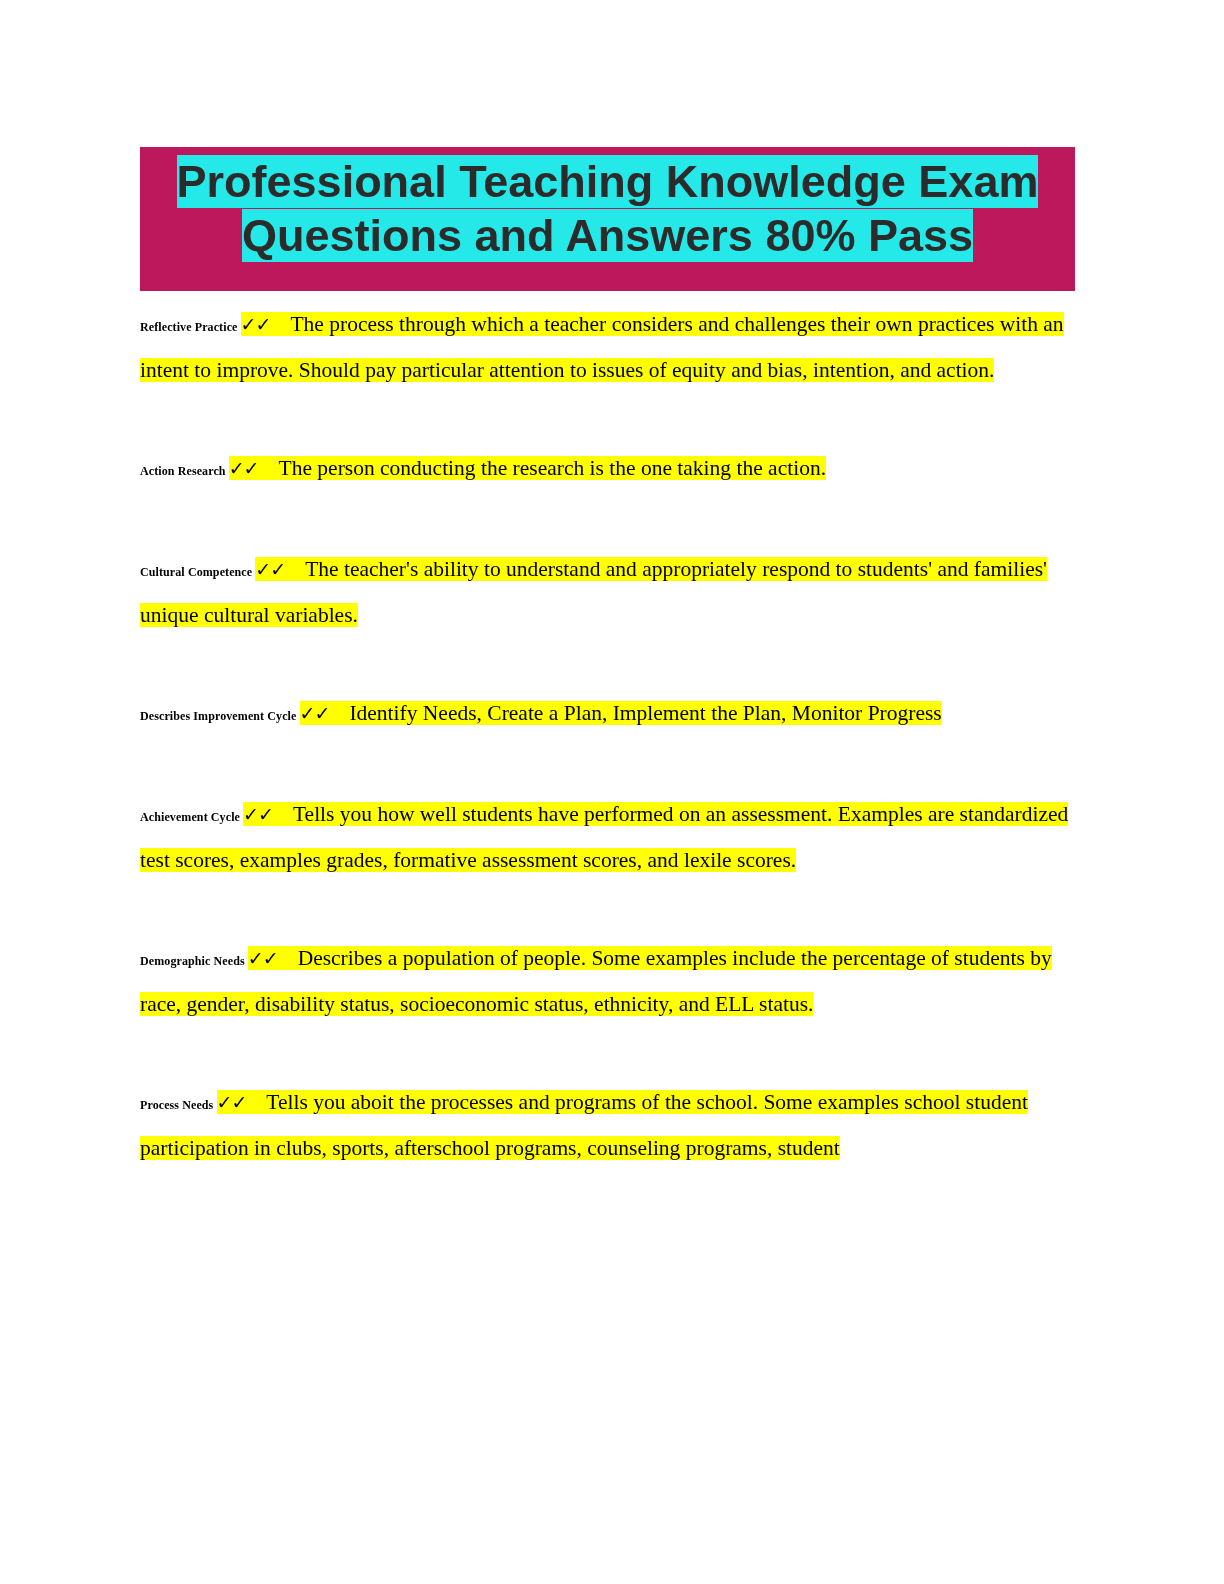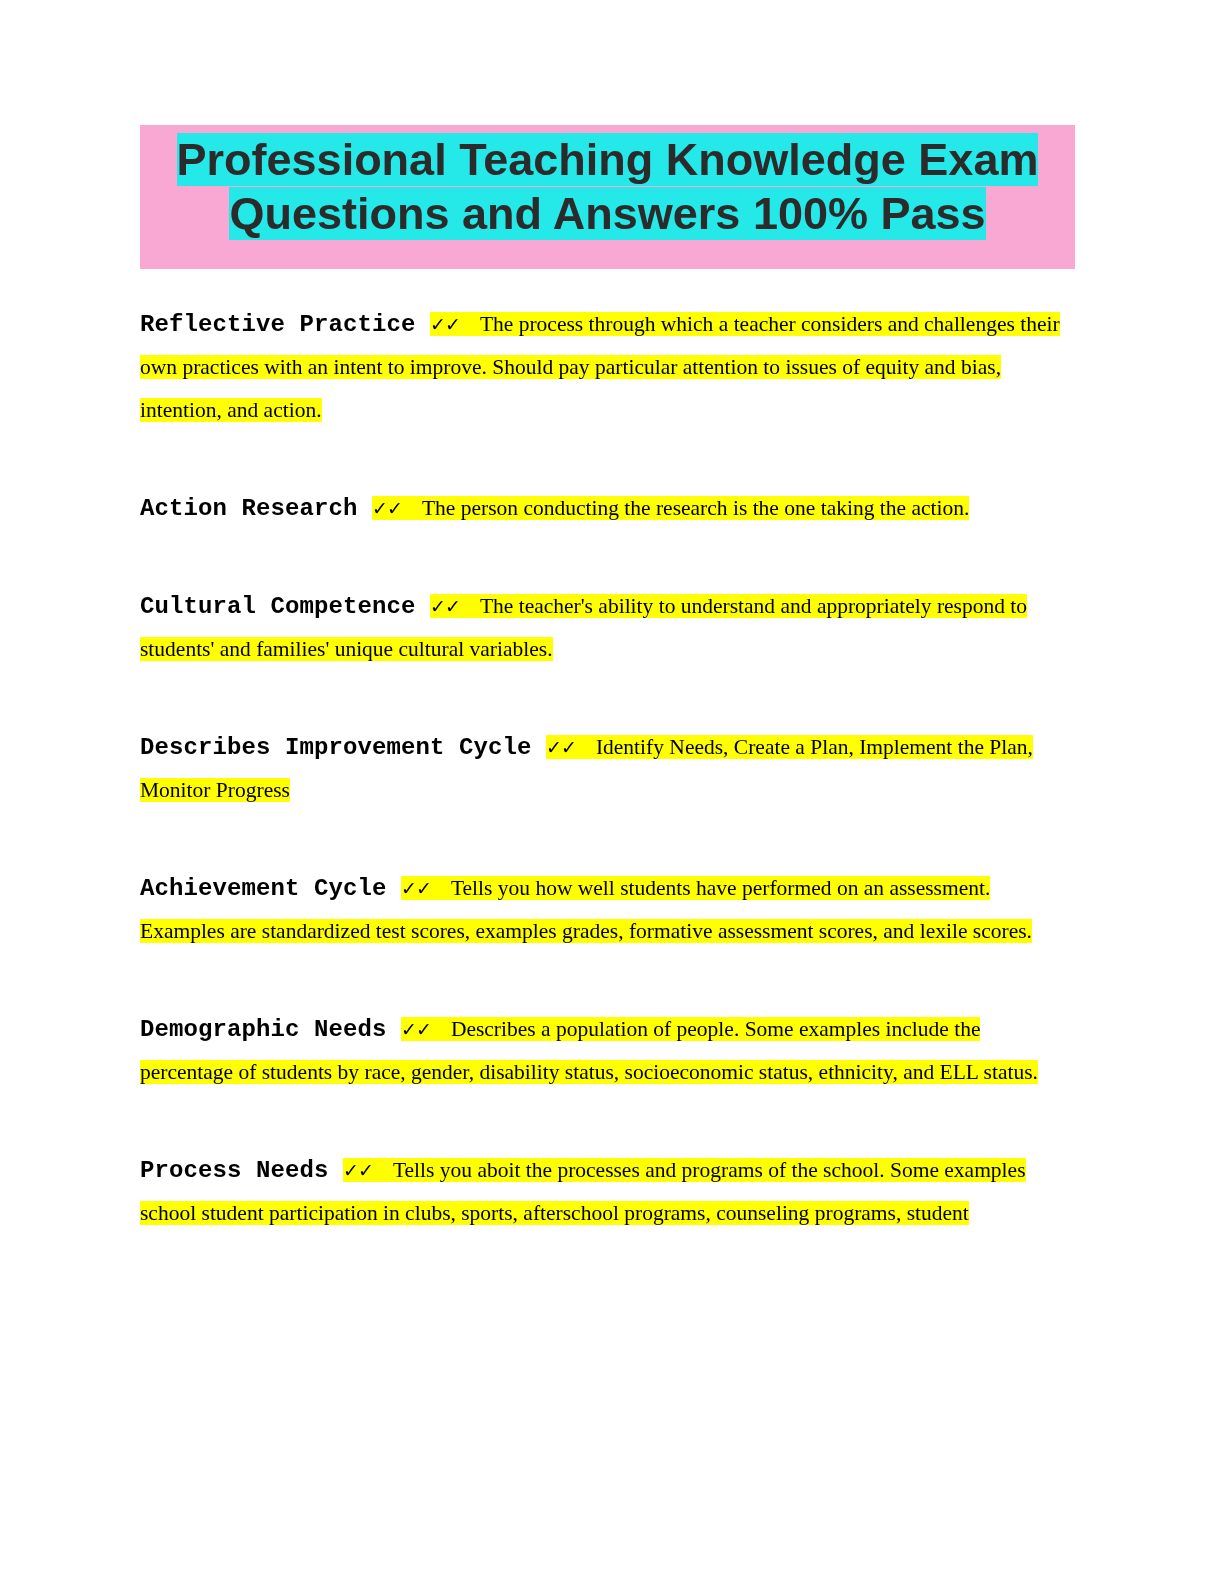--- a/index.html
+++ b/index.html
@@ -19,23 +19,23 @@
     position: absolute;
     left: 0;
     top: 0;
     width: 1224px;
     height: 1584px;
     background: #ffffff;
   }
   .title-block {
     position: absolute;
     left: 140px;
-    top: 125px;
+    top: 147px;
     width: 935px;
-    background: #f9a8d4;
+    background: #be185d;
     padding-top: 8px;
     padding-bottom: 28px;
     box-sizing: border-box;
   }
   .doc-title {
     font-family: "Liberation Sans", sans-serif;
     font-weight: bold;
     font-size: 45px;
     line-height: 54px;
     color: #2b2b2b;
@@ -56,23 +56,23 @@
   .entry {
     margin-bottom: 55px;
   }
   .entry p {
     margin: 0;
     font-size: 21.5px;
     line-height: 43px;
     text-align: left;
   }
   .term {
-    font-family: Liberation Mono, monospace;
+    font-family: Liberation Serif, serif;
     font-weight: bold;
-    font-size: 24px;
+    font-size: 12px;
     letter-spacing: 0.1px;
   }
   .hl-y {
     background: #ffff00;
   }
   .checks {
     font-family: "DejaVu Sans", sans-serif;
     font-weight: bold;
     font-size: 19px;
     letter-spacing: -1px;
@@ -84,21 +84,21 @@
   }
 </style>
 </head>
 <body>
 
 <div class="page">
 
   <div class="title-block">
     <div class="doc-title">
       <span class="hl">Professional Teaching Knowledge Exam</span><br>
-      <span class="hl">Questions and Answers 100% Pass</span>
+      <span class="hl">Questions and Answers 80% Pass</span>
     </div>
   </div>
 
   <div class="content">
 
     <div class="entry">
       <p>
         <span class="term">Reflective Practice </span><span class="hl-y"><span class="checks">✓✓</span><span class="body-text">The process through which a teacher considers and challenges their own practices with an intent to improve. Should pay particular attention to issues of equity and bias, intention, and action.</span></span>
       </p>
     </div>

